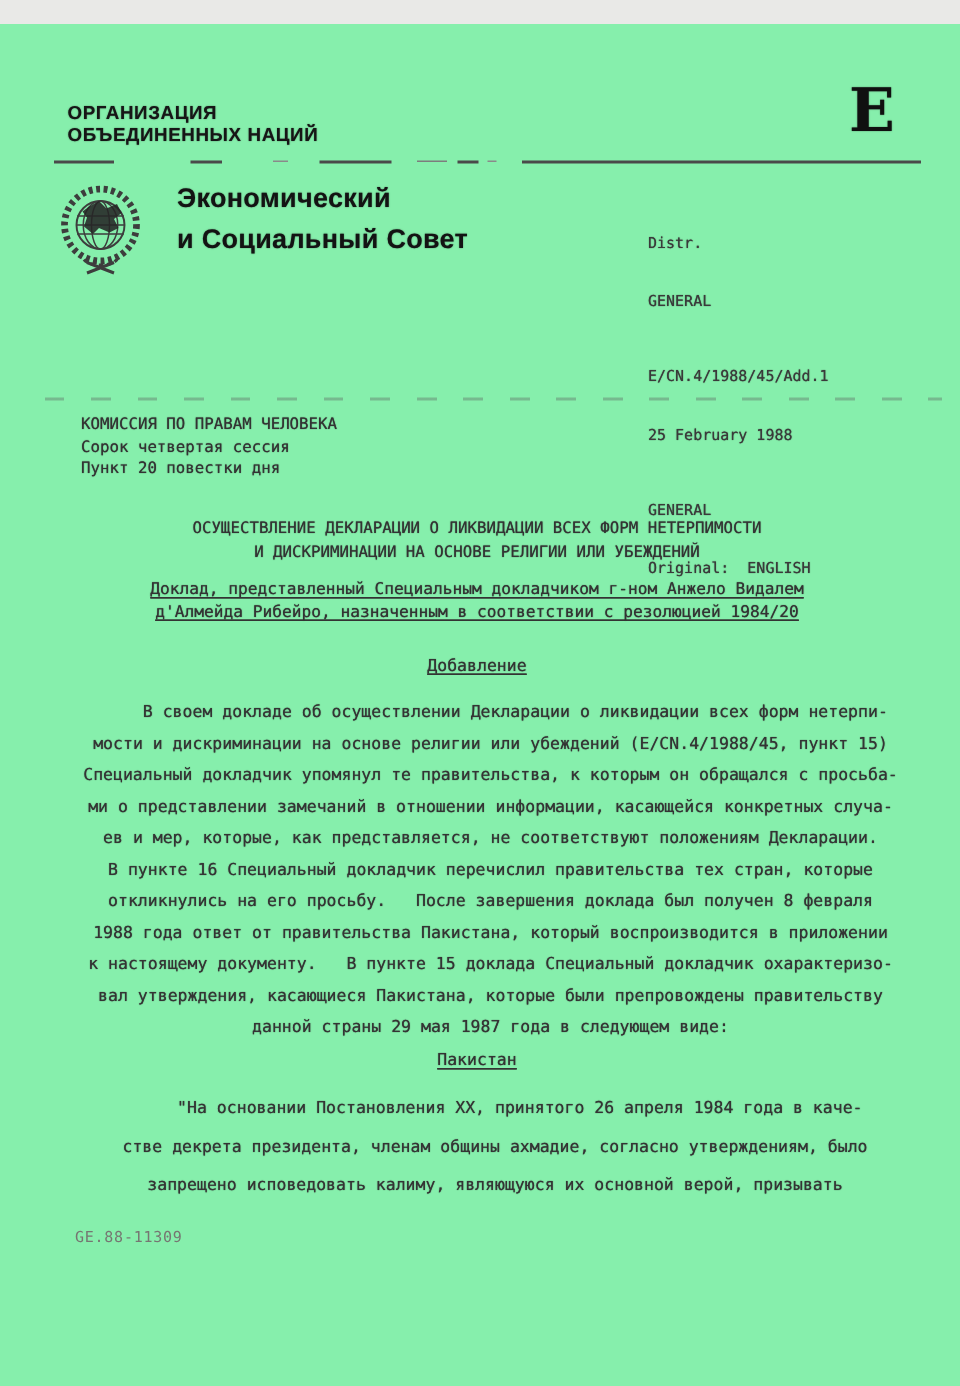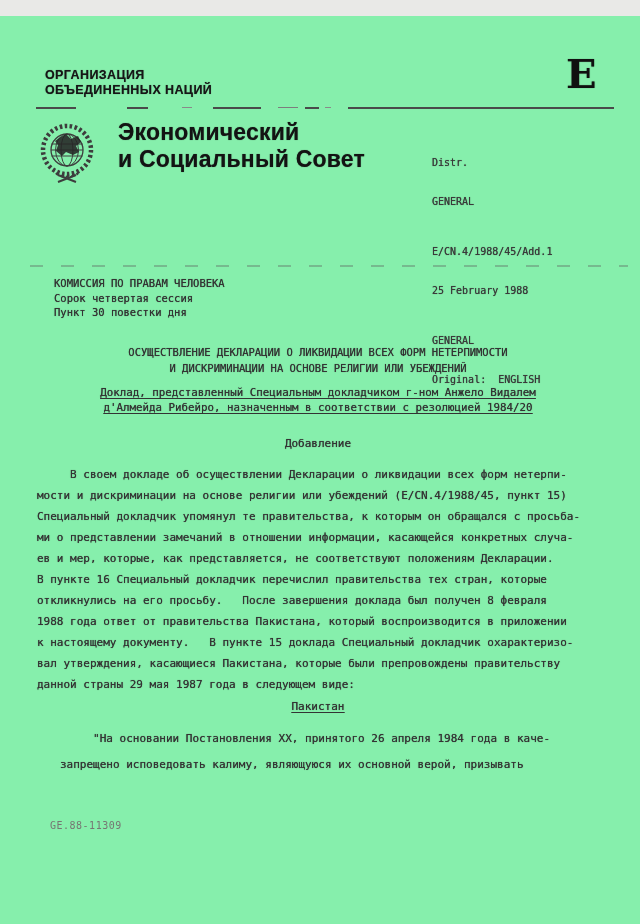--- a/index.html
+++ b/index.html
@@ -29,39 +29,39 @@
   .rule .s4{left:177px;width:48px}
   .rule .s5{left:242px;width:20px;height:1px;background:#7d7d7d}
   .rule .s6{left:269px;width:14px}
   .rule .s7{left:289px;width:6px;height:1px;background:#8a8a8a}
   .rule .s8{left:312px;width:266px;height:1.5px}
 
   .emblem{position:absolute;left:36px;top:107px;width:64px;height:68px;}
 
   .council{position:absolute;left:118px;top:103px;
            font-family:"Liberation Sans",sans-serif;font-weight:bold;
-           font-size:23px;line-height:27px;letter-spacing:.2px;color:#131313;}
+           font-size:18px;line-height:27px;letter-spacing:.2px;color:#131313;}
 
   .distr{position:absolute;left:432px;top:114px;font-size:10px;line-height:13px;
          white-space:pre;color:#3a3a3a;}
   .distr .gap{margin-top:11px;}
 
   .session{position:absolute;left:54px;top:260px;font-size:10.5px;line-height:14.5px;
            white-space:pre;color:#333;}
 
   .centerblock{position:absolute;left:37px;width:562px;text-align:center;color:#333;}
   .title{top:328px;font-size:10.5px;line-height:16px;}
   .subtitle{top:369px;font-size:10.8px;line-height:15.2px;}
   .subtitle div{text-decoration:underline;text-underline-offset:2px;}
   .addendum{top:421px;font-size:11px;}
-  .addendum div{display:inline;text-underline-offset:2px;}
+  .addendum div{display:inline;text-decoration:underline;text-underline-offset:2px;}
   .pak{top:684px;font-size:11px;}
   .pak div{display:inline;text-decoration:underline;text-underline-offset:2px;}
 
-  .para{white-space:pre;color:#343434;}
+  .para{white-space:pre;color:#343434;text-align:center;}
   .para1{position:absolute;left:37px;top:448px;width:580px;
          font-size:11px;line-height:21px;}
   .para2{position:absolute;left:60px;top:710px;width:540px;
          font-size:11px;line-height:25.5px;}
 
   .footer{position:absolute;left:50px;top:804px;font-size:10px;color:#767672;
           letter-spacing:.5px;text-align:center;}
 
   
   .artifact{position:absolute;left:30px;top:249px;width:598px;height:2px;opacity:.45;
@@ -115,21 +115,21 @@
     <div>Distr.</div>
     <div>GENERAL</div>
     <div class="gap">E/CN.4/1988/45/Add.1</div>
     <div>25 February 1988</div>
     <div class="gap">GENERAL</div>
     <div>Original:  ENGLISH</div>
   </div>
 
   <div class="artifact"></div>
 
-  <div class="session mono typew"><div>КОМИССИЯ ПО ПРАВАМ ЧЕЛОВЕКА</div><div>Сорок четвертая сессия</div><div>Пункт 30 повестки дня</div></div>
+  <div class="session mono typew"><div>КОМИССИЯ ПО ПРАВАМ ЧЕЛОВЕКА</div><div>Сорок четвертая сессия</div><div>Пункт 20 повестки дня</div></div>
 
   <div class="centerblock title mono typew">
       <div>ОСУЩЕСТВЛЕНИЕ ДЕКЛАРАЦИИ О ЛИКВИДАЦИИ ВСЕХ ФОРМ НЕТЕРПИМОСТИ</div>
       <div>И ДИСКРИМИНАЦИИ НА ОСНОВЕ РЕЛИГИИ ИЛИ УБЕЖДЕНИЙ</div>
     </div>
 
   <div class="centerblock subtitle mono typew">
       <div>Доклад, представленный Специальным докладчиком г-ном Анжело Видалем</div>
       <div>д'Алмейда Рибейро, назначенным в соответствии с резолюцией 1984/20</div>
     </div>
@@ -137,17 +137,17 @@
   <div class="centerblock addendum mono typew">
     <div>Добавление</div>
   </div>
 
   <div class="para para1 mono typew"><div>     В своем докладе об осуществлении Декларации о ликвидации всех форм нетерпи-</div><div>мости и дискриминации на основе религии или убеждений (E/CN.4/1988/45, пункт 15)</div><div>Специальный докладчик упомянул те правительства, к которым он обращался с просьба-</div><div>ми о представлении замечаний в отношении информации, касающейся конкретных случа-</div><div>ев и мер, которые, как представляется, не соответствуют положениям Декларации.</div><div>В пункте 16 Специальный докладчик перечислил правительства тех стран, которые</div><div>откликнулись на его просьбу.   После завершения доклада был получен 8 февраля</div><div>1988 года ответ от правительства Пакистана, который воспроизводится в приложении</div><div>к настоящему документу.   В пункте 15 доклада Специальный докладчик охарактеризо-</div><div>вал утверждения, касающиеся Пакистана, которые были препровождены правительству</div><div>данной страны 29 мая 1987 года в следующем виде:</div></div>
 
   <div class="centerblock pak mono typew">
     <div>Пакистан</div>
   </div>
 
-  <div class="para para2 mono typew"><div>     "На основании Постановления XX, принятого 26 апреля 1984 года в каче-</div><div>запрещено исповедовать калиму, являющуюся их основной верой, призывать</div></div>
+  <div class="para para2 mono typew"><div>     "На основании Постановления XX, принятого 26 апреля 1984 года в каче-</div><div>стве декрета президента, членам общины ахмадие, согласно утверждениям, было</div><div>запрещено исповедовать калиму, являющуюся их основной верой, призывать</div></div>
 
   <div class="footer mono">GE.88-11309</div>
 
 </div>
 
 </body></html>

